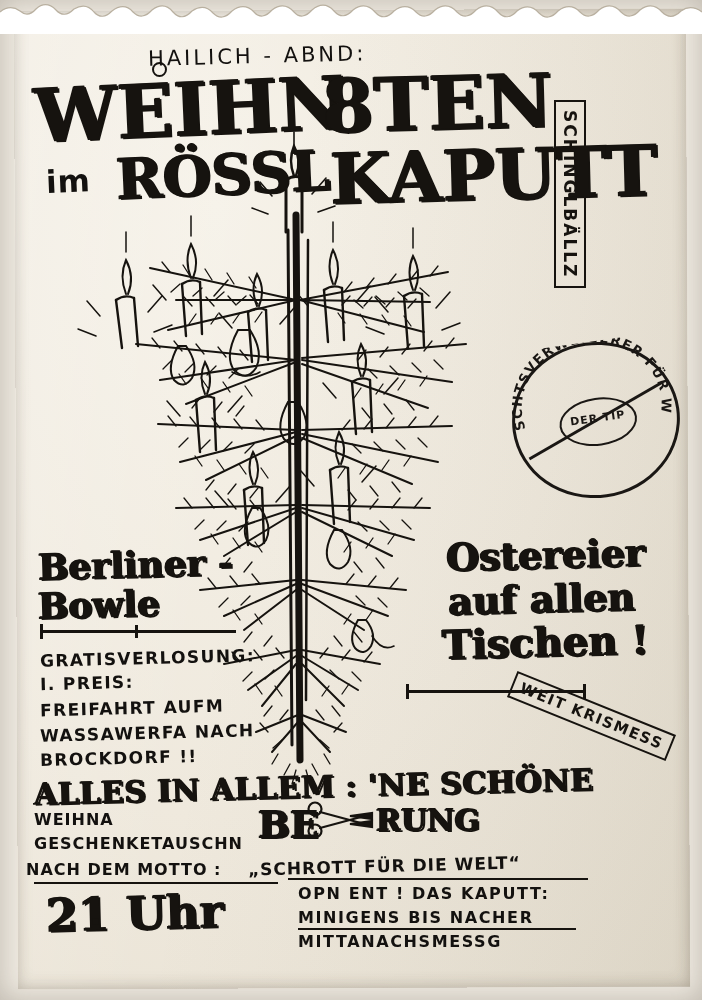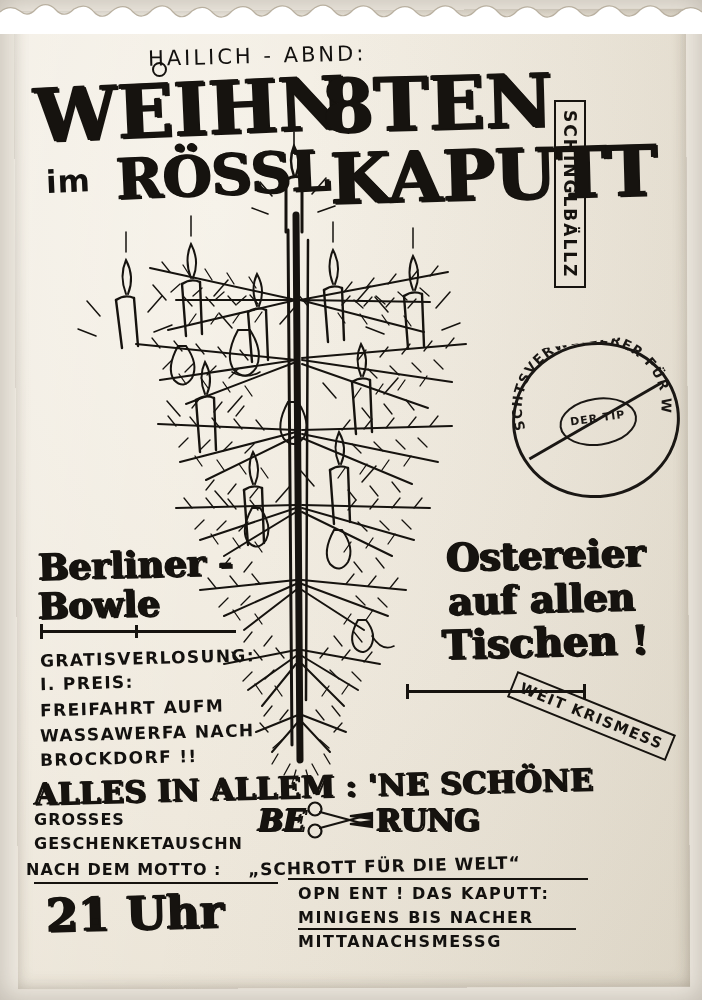--- a/index.html
+++ b/index.html
@@ -418,35 +418,35 @@
   <div class="t hand rot-n1" style="left:40px; top:750px; font-size:17px; letter-spacing:1.4px;">BROCKDORF !!</div>
 
   <div class="t huge rot-n1" style="left:446px; top:536px; font-size:38px;">Ostereier</div>
   <div class="t huge rot-n1" style="left:448px; top:580px; font-size:38px;">auf allen</div>
   <div class="t huge rot-n1" style="left:442px; top:622px; font-size:40px;">Tischen !</div>
   <div class="rule" style="left:406px; top:690px; width:180px;"></div>
 
   <div class="tiltbox" style="left:506px; top:702px; transform: rotate(22deg);">WEIT KRISMESS</div>
 
   <div class="t huge rot-n1" style="left:34px; top:772px; font-size:30px; letter-spacing:0.5px;">ALLES IN ALLEM : 'NE SCHÖNE</div>
-  <div class="t huge" style="left:258px; top:805px; font-size:30px;font-style:italic;">BE</div>
+  <div class="t huge" style="left:258px; top:805px; font-size:38px;">BE</div>
   <div class="t huge" style="left:376px; top:805px; font-size:30px;">RUNG</div>
 
   <svg style="position:absolute; left:306px; top:800px; width:72px; height:40px; z-index:7;" viewBox="0 0 72 40">
     <g stroke="#16130f" fill="none" stroke-width="2.2" stroke-linecap="round">
       <circle cx="9" cy="9" r="6.5"></circle>
       <circle cx="9" cy="31" r="6.5"></circle>
       <path d="M14,12 L66,26"></path>
       <path d="M14,28 L66,14"></path>
       <path d="M44,16 L66,13 L66,19 Z" fill="#16130f"></path>
       <path d="M44,24 L66,21 L66,27 Z" fill="#16130f"></path>
     </g>
   </svg>
 
-  <div class="t hand" style="left:34px; top:812px; font-size:16px; letter-spacing:1px;">GROSSES</div>
+  <div class="t hand" style="left:34px; top:812px; font-size:16px; letter-spacing:1px;">WEIHNA</div>
   <div class="t hand" style="left:34px; top:836px; font-size:16px; letter-spacing:1px;">GESCHENKETAUSCHN</div>
   <div class="t hand" style="left:26px; top:862px; font-size:16px; letter-spacing:1px;">NACH DEM MOTTO :</div>
   <div class="t hand rot-n1" style="left:248px; top:858px; font-size:17px; letter-spacing:1px;">„SCHROTT FÜR DIE WELT“</div>
   <div class="plainrule" style="left:34px; top:882px; width:244px;"></div>
   <div class="plainrule" style="left:288px; top:878px; width:300px;"></div>
 
   <div class="t huge rot-n1" style="left:46px; top:890px; font-size:46px;">21 Uhr</div>
 
   <div style="position:absolute; left:92px; top:918px; width:7px; height:7px; background:#16130f; border-radius:50%; z-index:7;"></div>
 

